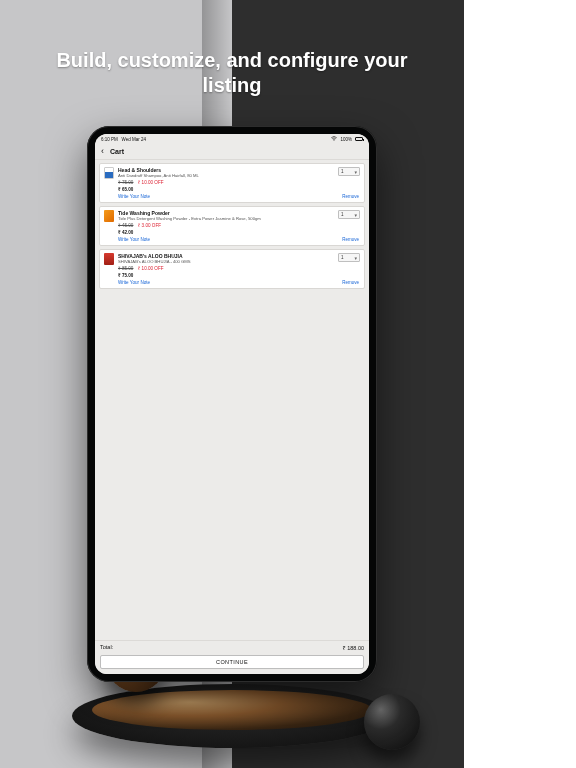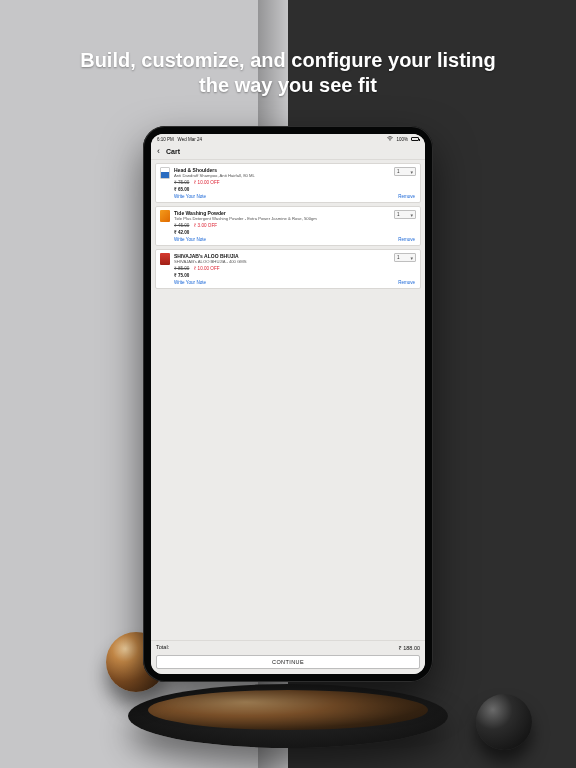--- a/index.html
+++ b/index.html
@@ -1,18 +1,18 @@
 <!DOCTYPE html>
 <html><head>
 <meta charset="utf-8">
 <style>
   * { margin: 0; padding: 0; box-sizing: border-box; }
   html, body { width: 576px; height: 768px; overflow: hidden; font-family: -apple-system, Helvetica, Arial, sans-serif; }
   .scene {
-    width: 576px; height: 768px; position: relative;
+    width: 464px; height: 768px; position: relative;
     background: linear-gradient(90deg, #c6c6c8 0 50%, #2e2e2e 50% 100%);
   }
   .wall-shadow {
     position: absolute; top: 0; left: 50%; width: 30px; height: 100%;
     background: linear-gradient(90deg, rgba(0,0,0,0.25), rgba(0,0,0,0));
     transform: translateX(-100%);
   }
   .headline {
     position: absolute; top: 48px; left: 0; right: 0;
     color: #fff; text-align: center; font-weight: 700;
@@ -107,21 +107,20 @@
   }
 </style>
 </head>
 <body>
 
 <div class="scene">
   <div class="wall-shadow"></div>
 
   <div class="headline">
     <span>Build, customize, and configure your listing</span><br>
-    <span>the way you see fit</span>
   </div>
 
   <div class="pedestal"></div>
   <div class="ball-copper"></div>
   <div class="ball-dark"></div>
 
   <div class="tablet">
     <div class="screen">
 
       <div class="statusbar">

